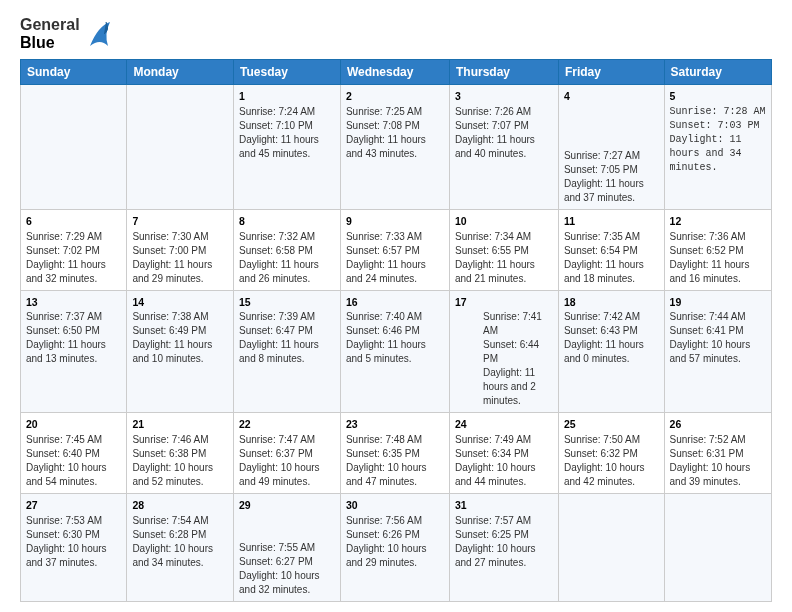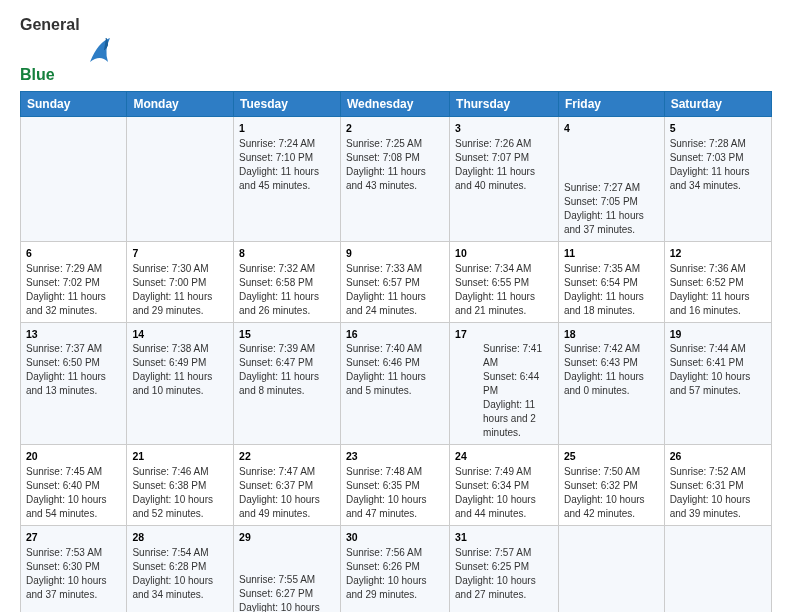--- a/index.html
+++ b/index.html
@@ -75,23 +75,23 @@
       font-size: 10px;
     }
   </style>
 </head>
 <body>
 
 <div class="page">
   <div class="header">
     <div class="logo">
     <div style="display:flex;align-items:center;gap:2px;">
-      <div style="display:flex;flex-direction:column;line-height:1.1;gap:32px;">
+      <div style="display:flex;flex-direction:column;line-height:1.1;">
         <span style="font-size:16px;font-weight:bold;color:#333;">General</span>
-        <span style="font-size:16px;font-weight:bold;color:#15803d;">Blue</span>
+        <span style="font-size:16px;font-weight:bold;color:#000000;">Blue</span>
       </div>
       <svg width="28" height="32" viewBox="0 0 28 32">
         <path d="M8,28 Q16,8 28,4 Q22,16 26,28 Q18,20 8,28Z" fill="#2e7dc5"></path>
         <path d="M24,4 Q28,12 22,16" fill="#1a5f9a" stroke="#1a5f9a" stroke-width="1"></path>
       </svg>
     </div>
   </div>
     <div class="title-block">
       <div class="month-title"></div>
       <div class="location"></div>
@@ -133,21 +133,21 @@
 Daylight: 11 hours and 40 minutes.</div>
           </td>
           <td>
             <span class="day-num">4</span>
             <div class="day-info" style="white-space: pre-line; margin-top: 45px;">Sunrise: 7:27 AM
 Sunset: 7:05 PM
 Daylight: 11 hours and 37 minutes.</div>
           </td>
           <td>
             <span class="day-num">5</span>
-            <div class="day-info" style="white-space: pre-line;">Sunrise: 7:28 AM
+            <div class="day-info" style="white-space: pre-line; font-family: Liberation Mono, monospace;">Sunrise: 7:28 AM
 Sunset: 7:03 PM
 Daylight: 11 hours and 34 minutes.</div>
           </td>
         </tr>
         <tr>
           <td>
             <span class="day-num">6</span>
             <div class="day-info" style="white-space: pre-line;">Sunrise: 7:29 AM
 Sunset: 7:02 PM
 Daylight: 11 hours and 32 minutes.</div>

